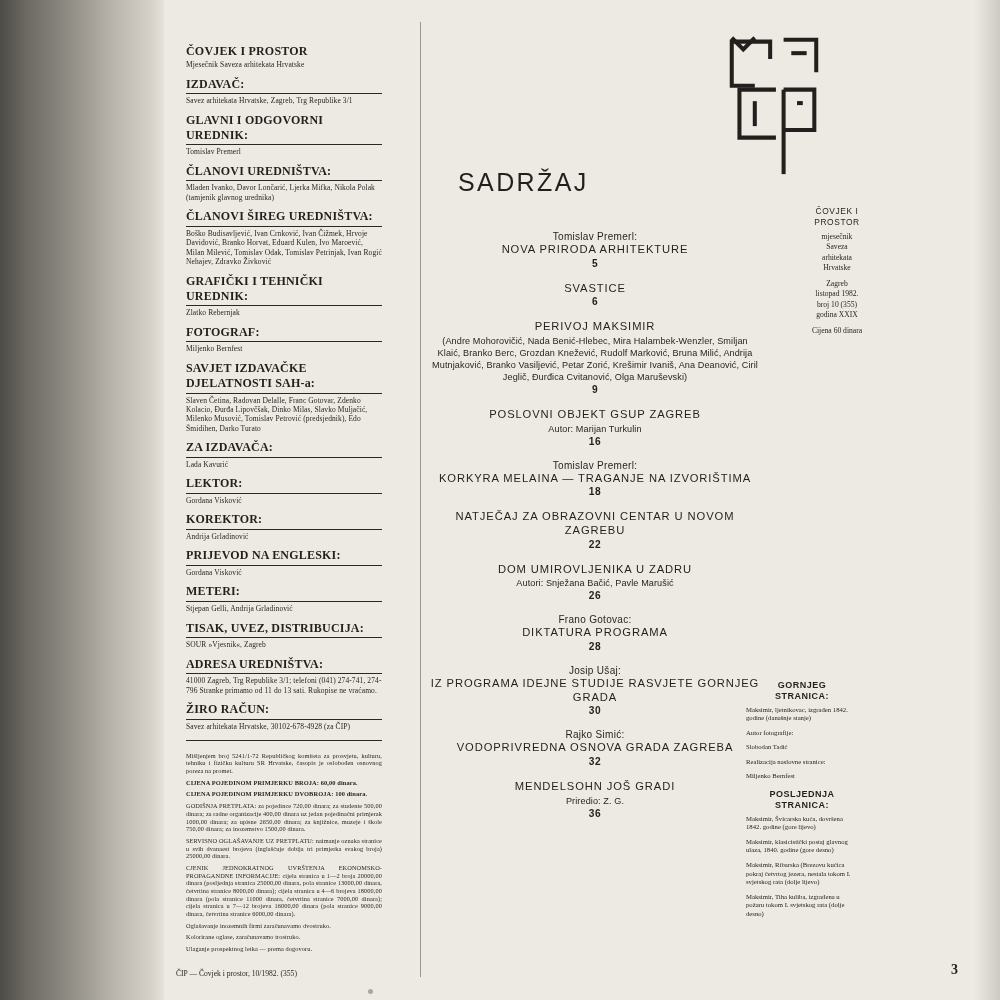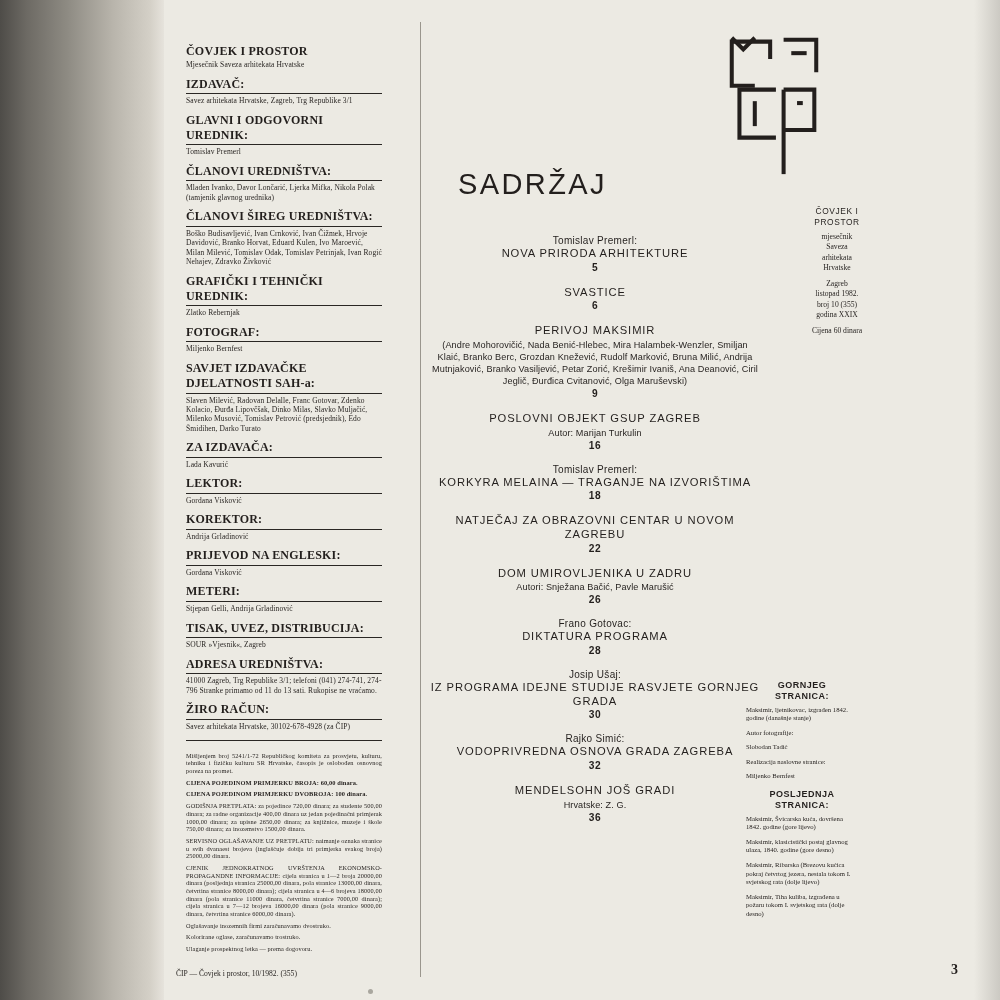--- a/index.html
+++ b/index.html
@@ -90,21 +90,21 @@
 
   
   .center {
     position: absolute;
     left: 430px;
     top: 168px;
     width: 330px;
     text-align: center;
   }
   .sadrzaj {
-    font-size: 29px;
+    font-size: 25px;
     letter-spacing: 2.4px;
     text-align: left;
     margin-left: 28px;
     margin-bottom: 34px;
     font-family: "Liberation Sans", sans-serif;
     font-weight: 400;
   }
   .entry { margin-bottom: 13px; font-family: "Liberation Sans", sans-serif; }
   .entry .author {
     font-size: 10px;
@@ -228,21 +228,21 @@
     <div class="blk">
       <div class="hd ul">GRAFIČKI I TEHNIČKI UREDNIK:</div>
       <div class="bd">Zlatko Rebernjak</div>
     </div>
     <div class="blk">
       <div class="hd ul">FOTOGRAF:</div>
       <div class="bd">Miljenko Bernfest</div>
     </div>
     <div class="blk">
       <div class="hd ul">SAVJET IZDAVAČKE DJELATNOSTI SAH-a:</div>
-      <div class="bd">Slaven Milević, Radovan Delalle, Franc Gotovar, Zdenko Kolacio, Đurđa Lipovčšak, Dinko Milas, Slavko Muljačić, Milenko Musović, Tomislav Petrović (predsjednik), Edo Šmidihen, Darko Turato</div>
+      <div class="bd">Slaven Četina, Radovan Delalle, Franc Gotovar, Zdenko Kolacio, Đurđa Lipovčšak, Dinko Milas, Slavko Muljačić, Milenko Musović, Tomislav Petrović (predsjednik), Edo Šmidihen, Darko Turato</div>
     </div>
     <div class="blk">
       <div class="hd ul">ZA IZDAVAČA:</div>
       <div class="bd">Lada Kavurić</div>
     </div>
     <div class="blk">
       <div class="hd ul">LEKTOR:</div>
       <div class="bd">Gordana Visković</div>
     </div>
     <div class="blk">
@@ -347,21 +347,21 @@
     </div>
 
     <div class="entry">
       <div class="author">Rajko Simić:</div>
       <div class="title">VODOPRIVREDNA OSNOVA GRADA ZAGREBA</div>
       <div class="pg">32</div>
     </div>
 
     <div class="entry">
       <div class="title">MENDELSOHN JOŠ GRADI</div>
-      <div class="names">Hrvatske: Z. G.</div>
+      <div class="names">Priredio: Z. G.</div>
       <div class="pg">36</div>
     </div>
   </div>
 
   <div class="logo">
     <svg viewBox="0 0 100 156" width="96" height="150" aria-hidden="true">
       <g fill="none" stroke="#231f1d" stroke-width="4.2">
 
         <path d="M6 8 L18 20 L30 8"></path>
         <path d="M46 30 L46 12 L6 12 L6 58 L30 58"></path>

